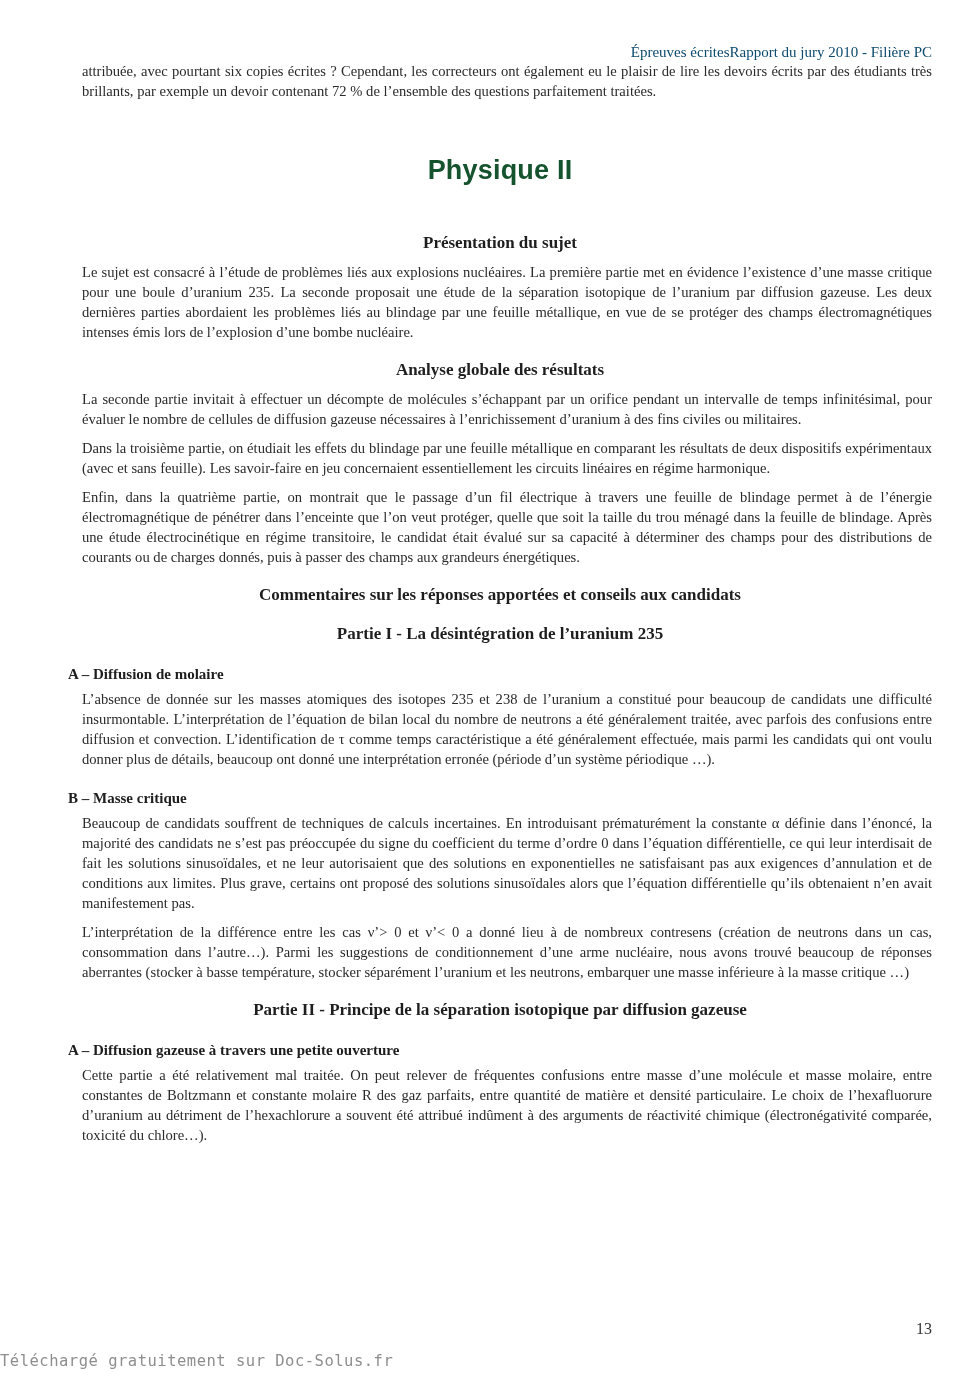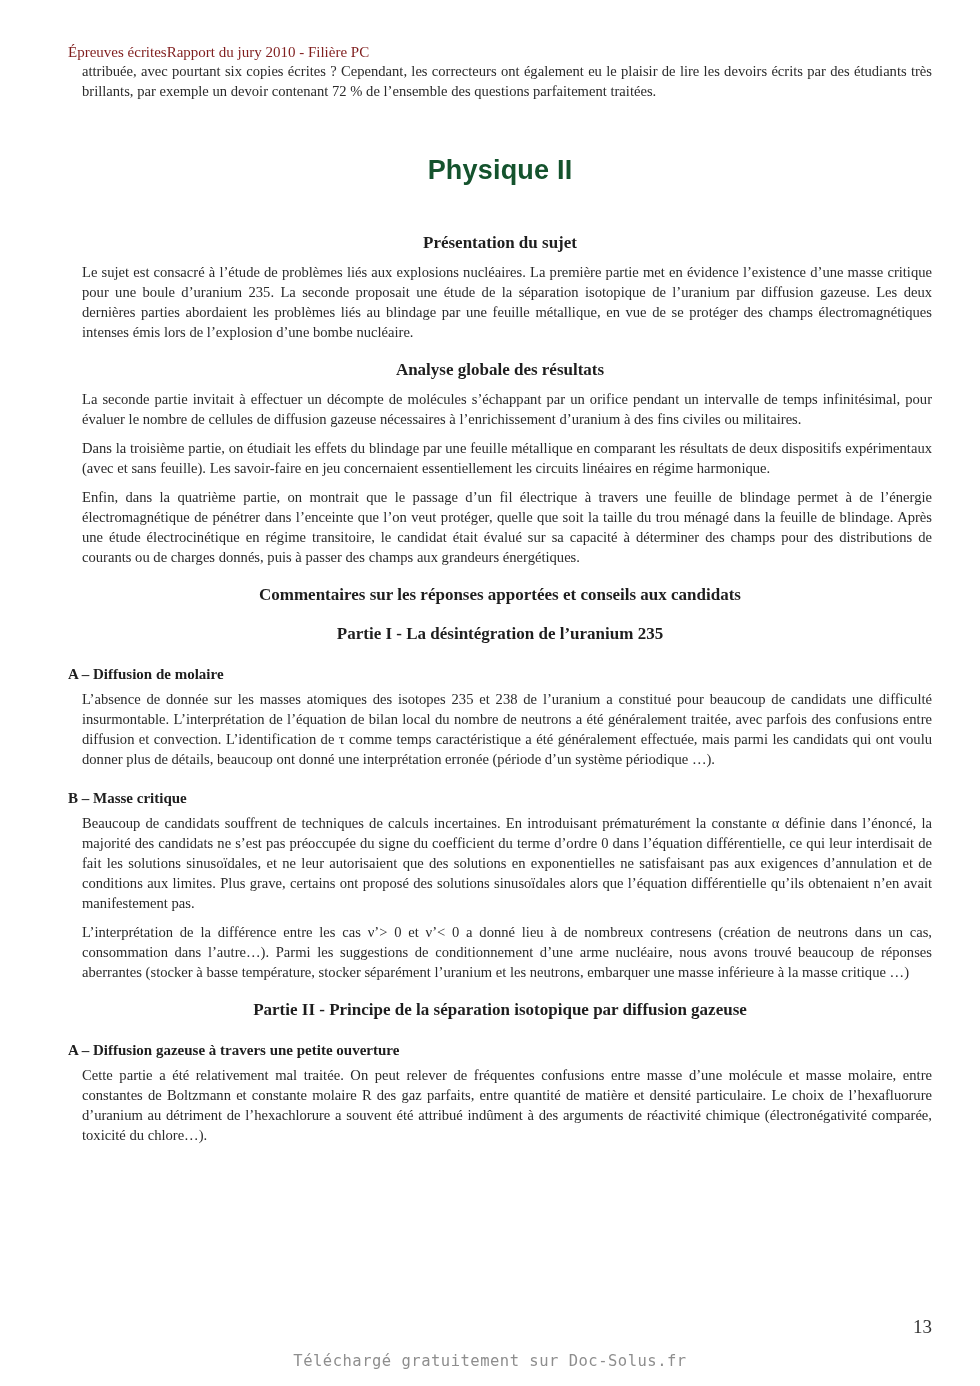--- a/index.html
+++ b/index.html
@@ -13,24 +13,24 @@
     overflow: hidden;
   }
   .page-content {
     position: absolute;
     left: 68px;
     top: 0;
     width: 864px;
   }
   .doc-header {
     display: flex;
-    justify-content: flex-start;
+    justify-content: flex-end;
     margin-top: 44px;
     font-size: 15px;
-    color: #7f1d1d;
+    color: #0c4a6e;
   }
   .intro { margin-top: 28px; }
   p.body-par {
     font-size: 14.6px;
     line-height: 20px;
     text-align: justify;
     margin: 0 0 9px 14px;
   }
   .main-title {
     margin: 54px 0 0 0;
@@ -54,30 +54,29 @@
     font-size: 15px;
     font-weight: bold;
     margin: 19px 0 5px 0;
     color: #1e1e1e;
     line-height: 20px;
   }
   .page-number {
     position: absolute;
     right: 48px;
     bottom: 48px;
-    font-size: 19px;
+    font-size: 16px;
     color: #333333;
     margin-top: 28px;
   }
   .watermark {
     position: absolute;
     left: 0;
     right: 0;
     bottom: 16px;
-    text-align: center;
     font-family: "DejaVu Sans Mono", monospace;
     font-size: 15.5px;
     letter-spacing: 0.5px;
     color: #8e8e8e;
   }
 </style>
 </head>
 <body>
 
 <div class="page-content">

